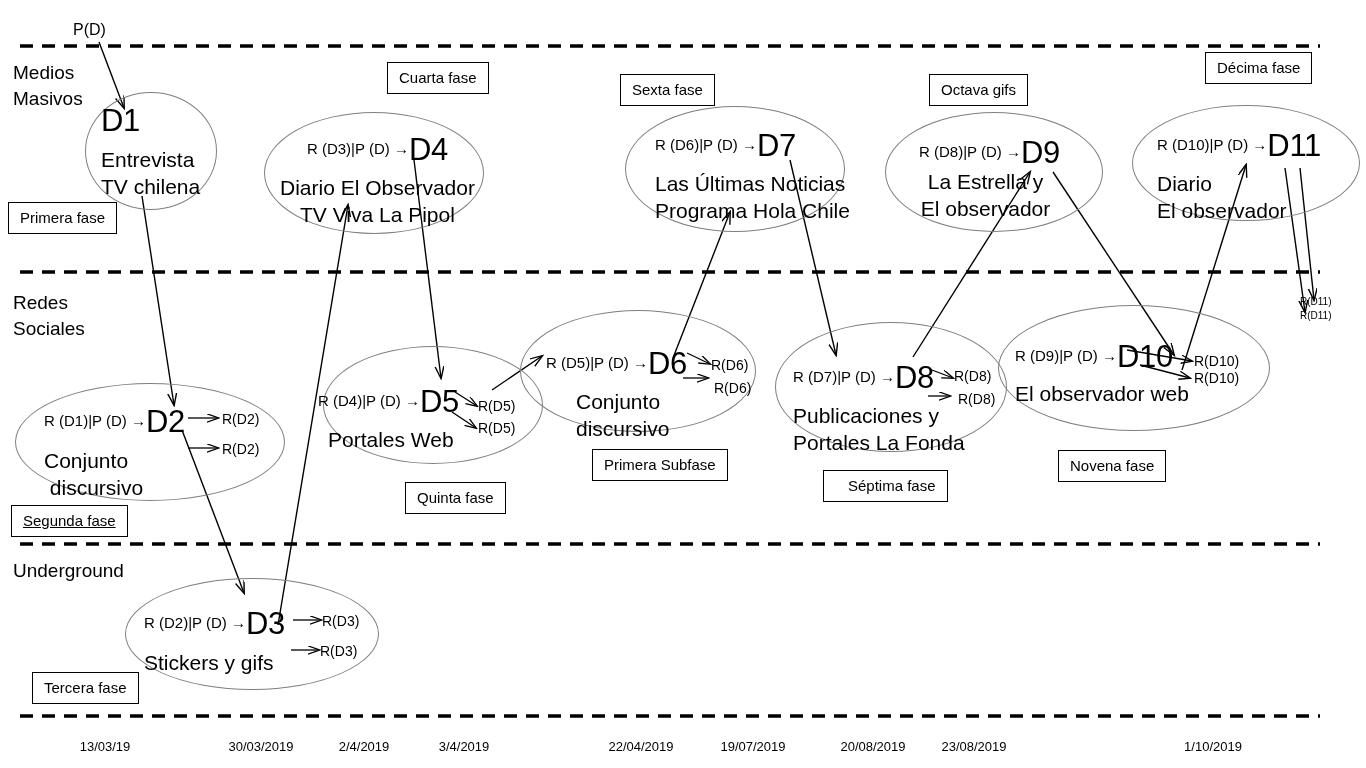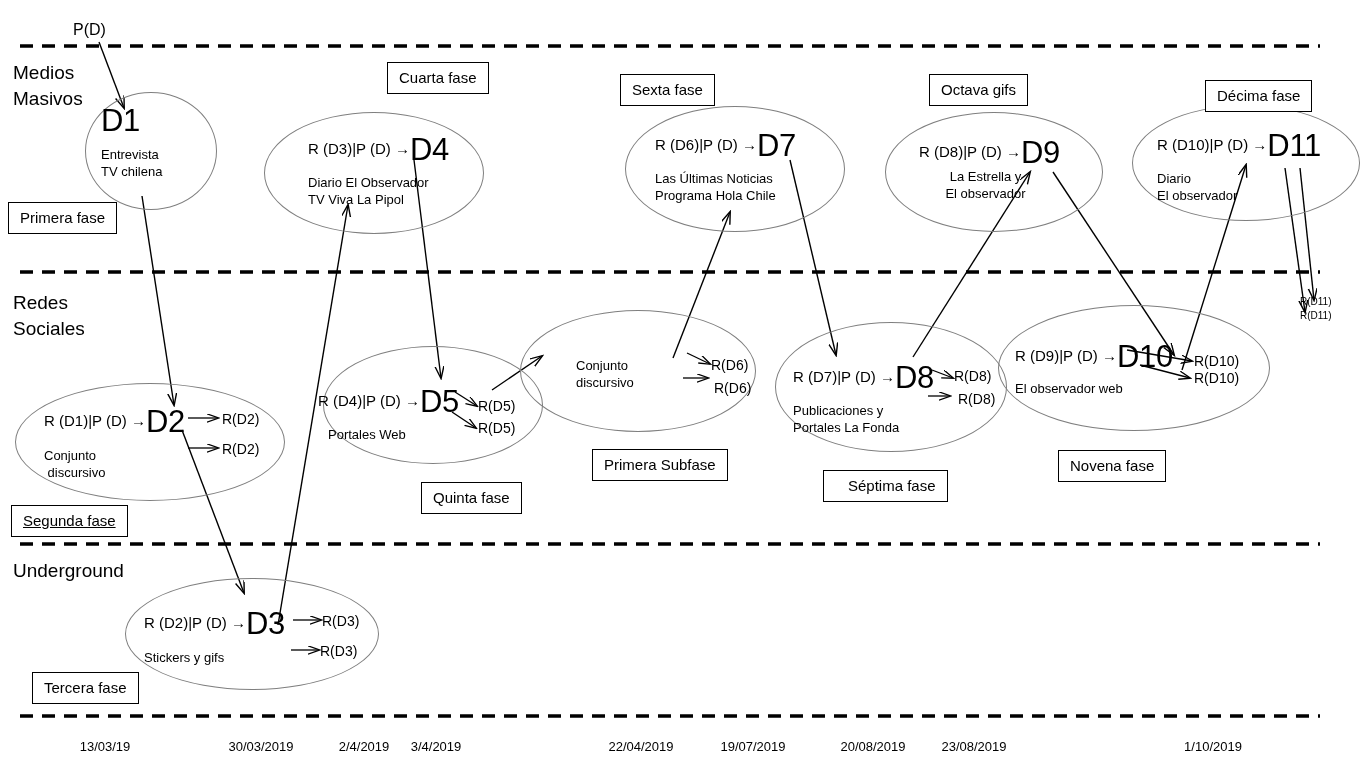--- a/index.html
+++ b/index.html
@@ -59,21 +59,21 @@
     line-height: 1;
     white-space: nowrap;
   }
   .bigid {
     font-size: 31px;
     line-height: 1;
     vertical-align: -6px;
     letter-spacing: -0.3px;
   }
   .desc {
-    font-size: 13px;
+    font-size: 21px;
     line-height: 1.28;
     white-space: pre;
   }
   .rlab {
     position: absolute;
     font-size: 14px;
     line-height: 1;
     white-space: nowrap;
   }
   .pd-label {
@@ -168,21 +168,21 @@
   <div class="node" style="left:85px; top:92px; width:132px; height:118px;"></div>
   <div class="node-content" style="left:101px; top:105px;">
     <div class="formula">
       <span class="bigid">D1</span>
     </div>
     <div class="desc" style="margin-top:11px;">Entrevista
 TV chilena</div>
   </div>
 
   <div class="node" style="left:264px; top:112px; width:220px; height:122px;"></div>
-  <div class="node-content" style="left:308px; top:134px;">
+  <div class="node-content" style="left:280px; top:134px;text-align:center;">
     <div class="formula">
       <span>R (D3)|P (D) →</span><span class="bigid">D4</span>
     </div>
     <div class="desc" style="margin-top:10px;">Diario El Observador
 TV Viva La Pipol</div>
   </div>
 
   <div class="node" style="left:625px; top:106px; width:220px; height:126px;"></div>
   <div class="node-content" style="left:655px; top:130px;">
     <div class="formula">
@@ -229,20 +229,23 @@
     <div class="formula">
       <span>R (D4)|P (D) →</span><span class="bigid">D5</span>
     </div>
     <div class="desc" style="margin-top:10px; margin-left:10px;">Portales Web</div>
   </div>
   <div class="rlab" style="left:478px; top:399px;">R(D5)</div>
   <div class="rlab" style="left:478px; top:421px;">R(D5)</div>
 
   <div class="node" style="left:520px; top:310px; width:236px; height:122px;"></div>
   <div class="node-content" style="left:546px; top:348px;">
+    <div class="formula">
+      <span>R (D5)|P (D) →</span><span class="bigid">D6</span>
+    </div>
     <div class="desc" style="margin-top:10px; margin-left:30px;">Conjunto
 discursivo</div>
   </div>
   <div class="rlab" style="left:711px; top:358px;">R(D6)</div>
   <div class="rlab" style="left:714px; top:381px;">R(D6)</div>
 
   <div class="node" style="left:775px; top:322px; width:232px; height:130px;"></div>
   <div class="node-content" style="left:793px; top:362px;">
     <div class="formula">
       <span>R (D7)|P (D) →</span><span class="bigid">D8</span>
@@ -270,31 +273,31 @@
     </div>
     <div class="desc" style="margin-top:11px;">Stickers y gifs</div>
   </div>
   <div class="rlab" style="left:322px; top:614px;">R(D3)</div>
   <div class="rlab" style="left:320px; top:644px;">R(D3)</div>
 
   <div class="phase-box" style="left:8px; top:202px;">Primera fase</div>
   <div class="phase-box" style="left:11px; top:505px;text-decoration:underline;">Segunda fase</div>
   <div class="phase-box" style="left:32px; top:672px;">Tercera fase</div>
   <div class="phase-box" style="left:387px; top:62px;">Cuarta fase</div>
-  <div class="phase-box" style="left:405px; top:482px;margin-left:16px;">Quinta fase</div>
+  <div class="phase-box" style="left:405px; top:482px;">Quinta fase</div>
   <div class="phase-box" style="left:620px; top:74px;">Sexta fase</div>
   <div class="phase-box" style="left:592px; top:449px;">Primera Subfase</div>
   <div class="phase-box" style="left:823px; top:470px;padding-left:24px;">Séptima fase</div>
   <div class="phase-box" style="left:929px; top:74px;">Octava gifs</div>
   <div class="phase-box" style="left:1058px; top:450px;">Novena fase</div>
-  <div class="phase-box" style="left:1205px; top:80px;">Décima fase</div>
+  <div class="phase-box" style="left:1205px; top:52px;">Décima fase</div>
 
   <div class="date-label" style="left:105px; top:740px;">13/03/19</div>
   <div class="date-label" style="left:261px; top:740px;">30/03/2019</div>
   <div class="date-label" style="left:364px; top:740px;">2/4/2019</div>
-  <div class="date-label" style="left:436px; top:740px;">3/4/2019</div>
+  <div class="date-label" style="left:464px; top:740px;">3/4/2019</div>
   <div class="date-label" style="left:641px; top:740px;">22/04/2019</div>
   <div class="date-label" style="left:753px; top:740px;">19/07/2019</div>
   <div class="date-label" style="left:873px; top:740px;">20/08/2019</div>
   <div class="date-label" style="left:974px; top:740px;">23/08/2019</div>
   <div class="date-label" style="left:1213px; top:740px;">1/10/2019</div>
 
 </div>
 
 </body></html>

